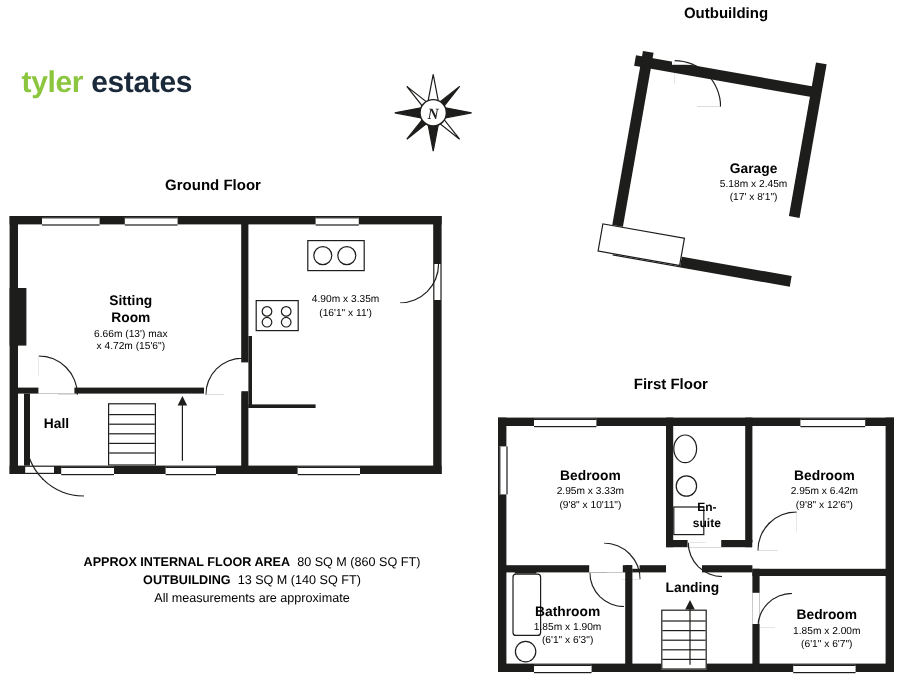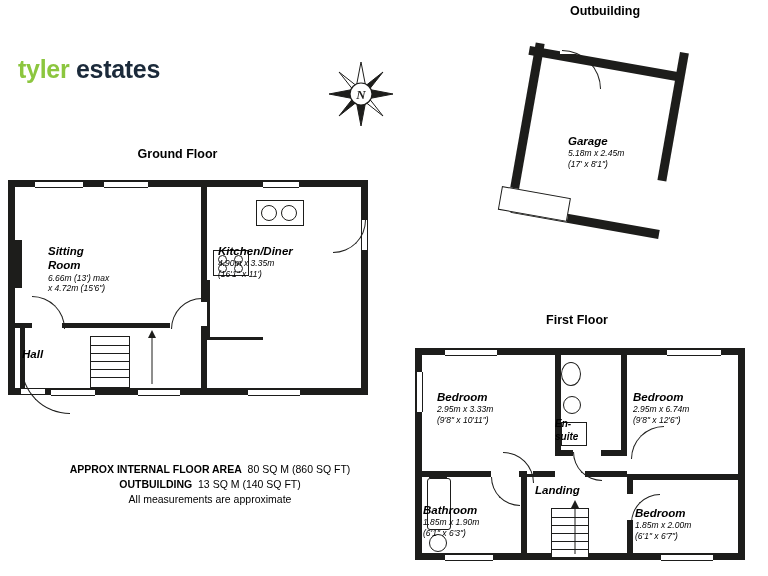--- a/index.html
+++ b/index.html
@@ -20,21 +20,21 @@
   
   .section-title { font-size:12.5px; font-weight:bold; text-align:center; }
 
   
   #compass { left:325px; top:58px; width:72px; height:72px; }
 
   
   #ground-plan { left:8px; top:180px; width:360px; height:220px; }
   .wall { position:absolute; background:#1d1d1b; }
   .wall-thick { position:absolute; background:#1d1d1b; }
-  .room-label { position:absolute; line-height:1.25;font-style:italic; }
+  .room-label { position:absolute; text-align:center; line-height:1.25; }
   .room-name { font-size:11.5px; font-weight:bold; }
   .room-dims { font-size:8.5px; }
 
   
   .win { position:absolute; background:#ffffff; }
 
   
   .arc { position:absolute; border:1.4px solid #1d1d1b; border-radius:50%; }
 
   
@@ -76,21 +76,21 @@
     <polygon points="58,58 39,43 36,36 43,39" fill="#ffffff" stroke="#1d1d1b" stroke-width="1"></polygon>
     <circle cx="36" cy="36" r="11" fill="#ffffff" stroke="#1d1d1b" stroke-width="1.2"></circle>
     <text x="36" y="41" text-anchor="middle" font-family="Liberation Serif, serif" font-style="italic" font-weight="bold" font-size="13" fill="#1d1d1b">N</text>
   </svg>
 </div>
 
 <div class="abs section-title" style="left:90px; top:147px; width:175px;">Ground Floor</div>
 
 <div class="abs section-title" style="left:520px; top:4px; width:170px;">Outbuilding</div>
 
-<div class="abs section-title" style="left:462px; top:313px; width:230px;">First Floor</div>
+<div class="abs section-title" style="left:444px; top:313px; width:230px;">First Floor</div>
 
 <div id="ground-plan" class="abs">
 
   <div class="wall" style="left:0; top:0; width:360px; height:7px;"></div>
   <div class="wall" style="left:0; top:0; width:7px; height:215px;"></div>
   <div class="wall" style="left:353px; top:0; width:7px; height:215px;"></div>
   <div class="wall" style="left:0; top:208px; width:360px; height:7px;"></div>
 
   <div class="wall" style="left:193px; top:0; width:6px; height:122px;"></div>
   <div class="wall" style="left:193px; top:146px; width:6px; height:69px;"></div>
@@ -146,21 +146,20 @@
   <div class="arc" style="left:325px; top:40px; width:32px; height:32px; border-left:none; border-top:none; border-radius:0 0 100% 0;"></div>
 
   <div class="room-label" style="left:40px; top:64px; width:122px;">
     <div class="room-name">Sitting</div>
     <div class="room-name">Room</div>
     <div class="room-dims">6.66m (13') max</div>
     <div class="room-dims">x 4.72m (15'6")</div>
   </div>
 
   <div class="room-label" style="left:210px; top:64px; width:140px;">
-    <div class="room-name">Kitchen/Diner</div>
     <div class="room-dims">4.90m x 3.35m</div>
     <div class="room-dims">(16'1" x 11')</div>
   </div>
 
   <div class="room-label" style="left:14px; top:167px; width:50px;">
     <div class="room-name">Hall</div>
   </div>
 </div>
 
 <div id="garage-plan" class="abs">
@@ -249,21 +248,21 @@
   <div class="fix" style="left:146px; top:74px; width:24px; height:22px;"></div>
 
   <div class="room-label" style="left:22px; top:42px; width:110px;">
     <div class="room-name">Bedroom</div>
     <div class="room-dims">2.95m x 3.33m</div>
     <div class="room-dims">(9'8" x 10'11")</div>
   </div>
 
   <div class="room-label" style="left:218px; top:42px; width:108px;">
     <div class="room-name">Bedroom</div>
-    <div class="room-dims">2.95m x 6.74m</div>
+    <div class="room-dims">2.95m x 6.42m</div>
     <div class="room-dims">(9'8" x 12'6")</div>
   </div>
 
   <div class="room-label" style="left:220px; top:158px; width:108px;">
     <div class="room-name">Bedroom</div>
     <div class="room-dims">1.85m x 2.00m</div>
     <div class="room-dims">(6'1" x 6'7")</div>
   </div>
 
   <div class="room-label" style="left:8px; top:155px; width:100px;">

